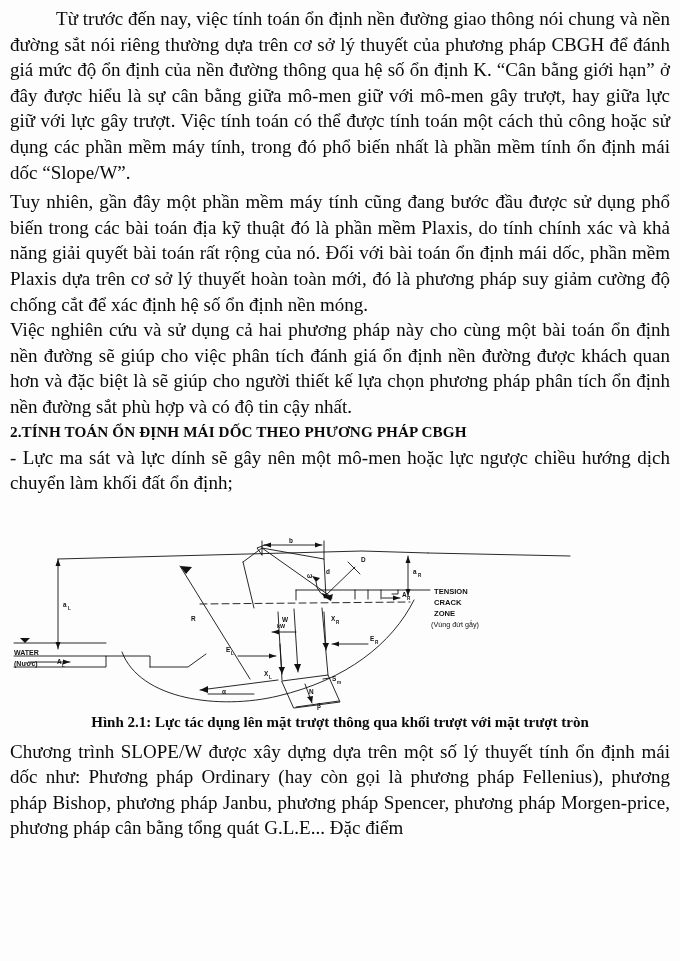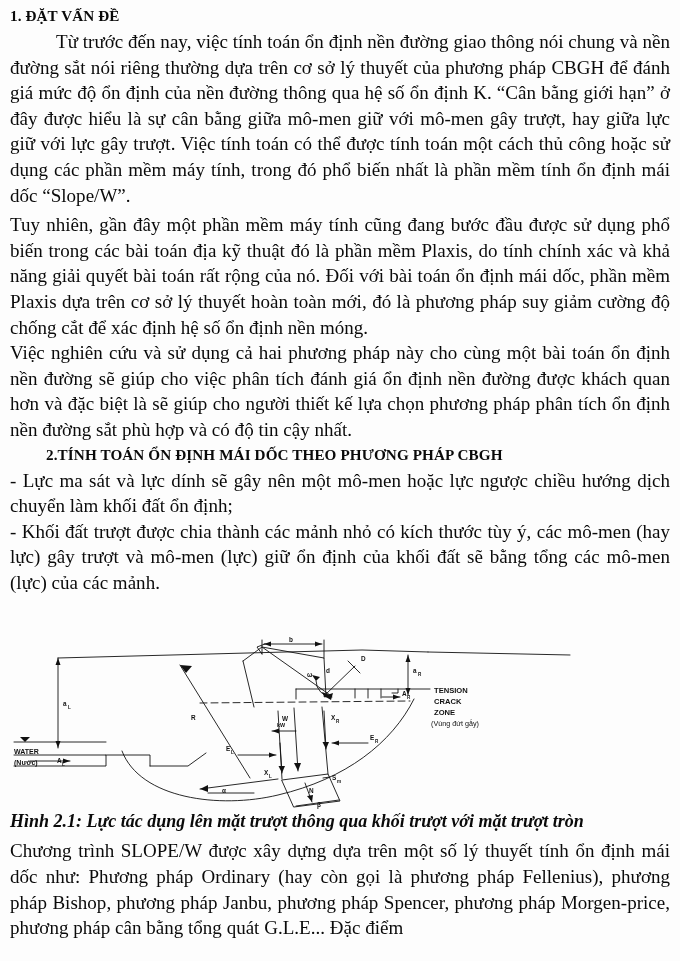--- a/index.html
+++ b/index.html
@@ -48,24 +48,23 @@
     line-height: 25.6px;
     margin: 0;
     text-align: justify;
     text-justify: inter-word;
     letter-spacing: 0.02px;
   }
   p.indent {
     text-indent: 46px;
   }
   .caption {
-    font-size: 18px;
-    font-style: italic;
+    font-size: 15px;
     font-weight: bold;
-    text-align: left;
+    text-align: center;
     margin: 4px 0 8px 0;
     line-height: 17px;
   }
   .figure-wrap {
     position: relative;
     width: 660px;
     height: 206px;
     margin: 8px 0 0 0;
     text-decoration: underline;
   }
@@ -75,35 +74,33 @@
     top: 0;
   }
   .spacer-top { height: 4px; }
 </style>
 </head>
 <body>
 
 <div class="page">
   <div class="content">
 
-    <h1 class="sec-head">1. ĐẶT VẤN ĐỀ</h1>
 
     <p class="body-text indent">Từ trước đến nay, việc tính toán ổn định nền đường giao thông nói chung và nền đường sắt nói riêng thường dựa trên cơ sở lý thuyết của phương pháp CBGH để đánh giá mức độ ổn định của nền đường thông qua hệ số ổn định K. “Cân bằng giới hạn” ở đây được hiểu là sự cân bằng giữa mô-men giữ với mô-men gây trượt, hay giữa lực giữ với lực gây trượt. Việc tính toán có thể được tính toán một cách thủ công hoặc sử dụng các phần mềm máy tính, trong đó phổ biến nhất là phần mềm tính ổn định mái dốc “Slope/W”.</p>
 
     <div class="spacer-top"></div>
 
     <p class="body-text">Tuy nhiên, gần đây một phần mềm máy tính cũng đang bước đầu được sử dụng phổ biến trong các bài toán địa kỹ thuật đó là phần mềm Plaxis, do tính chính xác và khả năng giải quyết bài toán rất rộng của nó. Đối với bài toán ổn định mái dốc, phần mềm Plaxis dựa trên cơ sở lý thuyết hoàn toàn mới, đó là phương pháp suy giảm cường độ chống cắt để xác định hệ số ổn định nền móng.</p>
 
     <p class="body-text">Việc nghiên cứu và sử dụng cả hai phương pháp này cho cùng một bài toán ổn định nền đường sẽ giúp cho việc phân tích đánh giá ổn định nền đường được khách quan hơn và đặc biệt là sẽ giúp cho người thiết kế lựa chọn phương pháp phân tích ổn định nền đường sắt phù hợp và có độ tin cậy nhất.</p>
 
-    <h1 class="sec-head" style="margin-top:2px;margin-left:36px;">2.TÍNH TOÁN ỔN ĐỊNH MÁI DỐC THEO PHƯƠNG PHÁP CBGH</h1>
+    <h1 class="sec-head" style="margin-top:2px;">2.TÍNH TOÁN ỔN ĐỊNH MÁI DỐC THEO PHƯƠNG PHÁP CBGH</h1>
 
 
     <p class="body-text">- Lực ma sát và lực dính sẽ gây nên một mô-men hoặc lực ngược chiều hướng dịch chuyển làm khối đất ổn định;</p>
-    <p class="body-text">- Khối đất trượt được chia thành các mảnh nhỏ có kích thước tùy ý, các mô-men (hay lực) gây trượt và mô-men (lực) giữ ổn định của khối đất sẽ bằng tổng các mô-men (lực) của các mảnh.</p>
 
     <div class="figure-wrap">
       <svg width="660" height="206" viewBox="0 0 660 206">
         <g fill="none" stroke="#111" stroke-width="0.9" stroke-linecap="round" stroke-linejoin="round">
 
           <path d="M 48 55 L 352 47 L 418 49"></path>
           <path d="M 418 49 L 560 52"></path>
 
           <path d="M 252 37 L 252 51"></path>
           <path d="M 314 37 L 314 55"></path>

